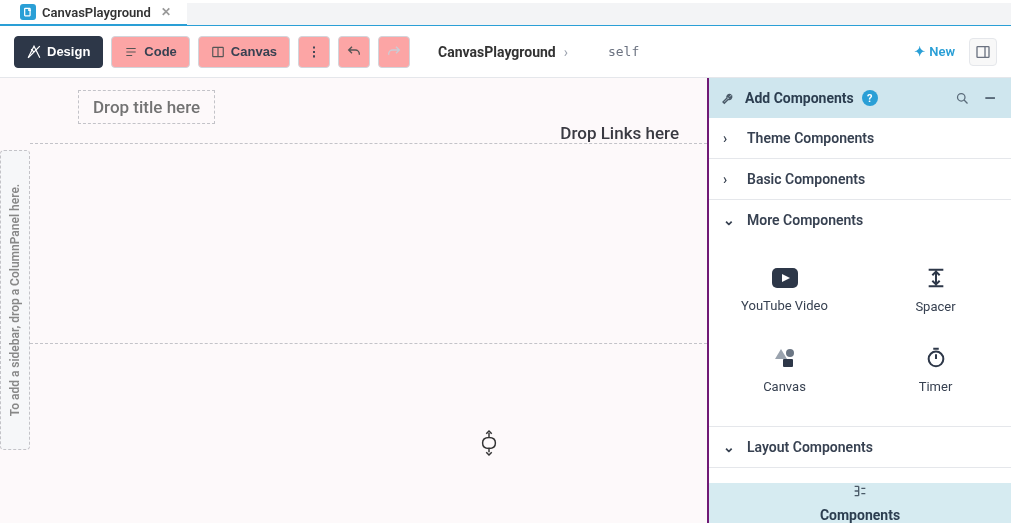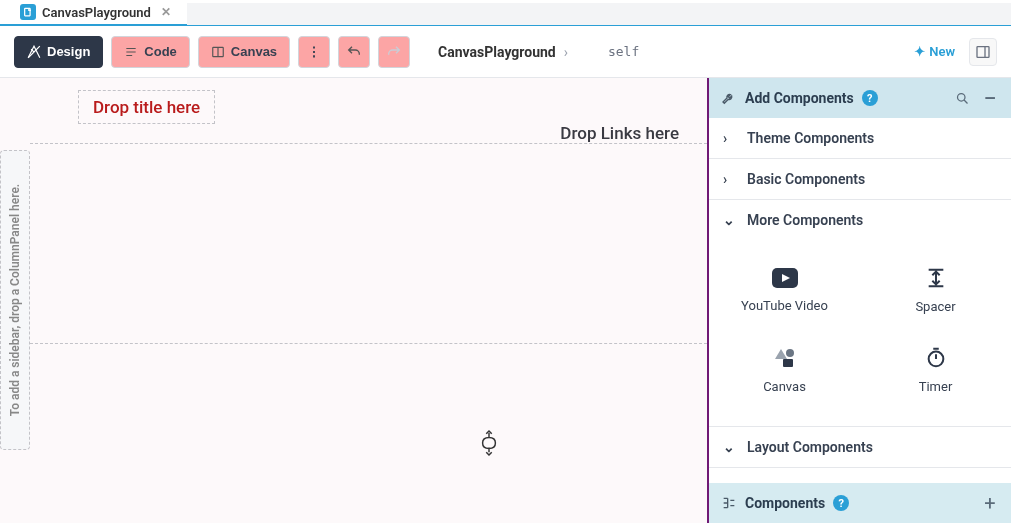--- a/index.html
+++ b/index.html
@@ -19,27 +19,27 @@
   .breadcrumb .sep { color: #9ca3af; }
   .breadcrumb .leaf { font-family: Menlo, Consolas, monospace; color: #6b7280; font-size: 13px; margin-left: 32px; }
   .toolbar-spacer { flex: 1; }
   .new-link { color: #2a9fd6; font-weight: 600; font-size: 13px; display: flex; align-items: center; gap: 4px; cursor: pointer; margin-right: 6px; }
   .panel-toggle { width: 28px; height: 28px; border: 1px solid #e5e7eb; border-radius: 4px; display: flex; align-items: center; justify-content: center; background: #f8f8f8; cursor: pointer; }
   .workspace { height: calc(523px - 26px - 52px); display: flex; }
   .canvas-area { flex: 1; position: relative; background: #fdf9fa; padding-left: 30px; }
   .sidebar-drop { position: absolute; left: 0; top: 72px; width: 30px; height: 300px; border: 1.5px dashed #c3c3c8; border-radius: 4px; background: #f6f7f9; display: flex; align-items: center; justify-content: center; }
   .sidebar-drop span { transform: rotate(-90deg); white-space: nowrap; font-size: 12px; color: #888; font-weight: 600; }
   .header-row { display: flex; border-bottom: 1.5px dashed #c3c3c8; height: 66px; }
-  .title-drop { margin: 12px 0 0 48px; border: 1.5px dashed #c3c3c8; padding: 6px 14px; font-size: 17px; font-weight: 500; color: #b91c1c; height: 34px; display: flex; align-items: center; }
+  .title-drop { margin: 12px 0 0 48px; border: 1.5px dashed #c3c3c8; padding: 6px 14px; font-size: 17px; font-weight: 500; color: #737373; height: 34px; display: flex; align-items: center; }
   .links-drop { margin-left: auto; margin-right: 28px; font-size: 17px; font-weight: 500; color: #3a3a42; display: flex; align-items: flex-end; padding-top: 10px; }
   .content-row { height: 200px; border-bottom: 1.5px dashed #c3c3c8; }
   .cursor { position: absolute; left: 478px; top: 352px; font-size: 20px; pointer-events: none; }
   .right-panel { width: 304px; border-left: 2px solid #701a75; display: flex; flex-direction: column; overflow: hidden; background: #fff; }
   .panel-header { height: 40px; background: #cfe6ee; display: flex; align-items: center; padding: 0 12px; gap: 8px; font-size: 14px; font-weight: 700; color: #2c3e50; }
-  .panel-header.alt { background: #d6ebf1; }
+  .panel-header.alt { background: #d6ebf1; flex-direction: column; }
   .help-dot { width: 16px; height: 16px; border-radius: 50%; background: #2a9fd6; color: #fff; font-size: 11px; font-weight: 700; display: inline-flex; align-items: center; justify-content: center; }
   .panel-header-spacer { flex: 1; }
   .panel-header-icon { color: #5a6b7a; cursor: pointer; width: 18px; text-align: center; }
   .section { border-bottom: 1px solid #e5e7eb; }
   .section-head { height: 40px; display: flex; align-items: center; padding: 0 14px; gap: 10px; font-size: 14px; font-weight: 600; color: #374151; cursor: pointer; }
   .chev { display: inline-block; width: 14px; }
   .section-hint { font-size: 12.5px; color: #9ca3af; padding: 12px 18px 14px; }
   .comp-grid { display: grid; grid-template-columns: 1fr 1fr; gap: 0; padding: 10px 0 16px; }
   .comp-item { display: flex; flex-direction: column; align-items: center; justify-content: center; gap: 10px; height: 80px; cursor: pointer; font-size: 13px; color: #374151; }
   .comp-icon { font-size: 22px; color: #2d3748; }

